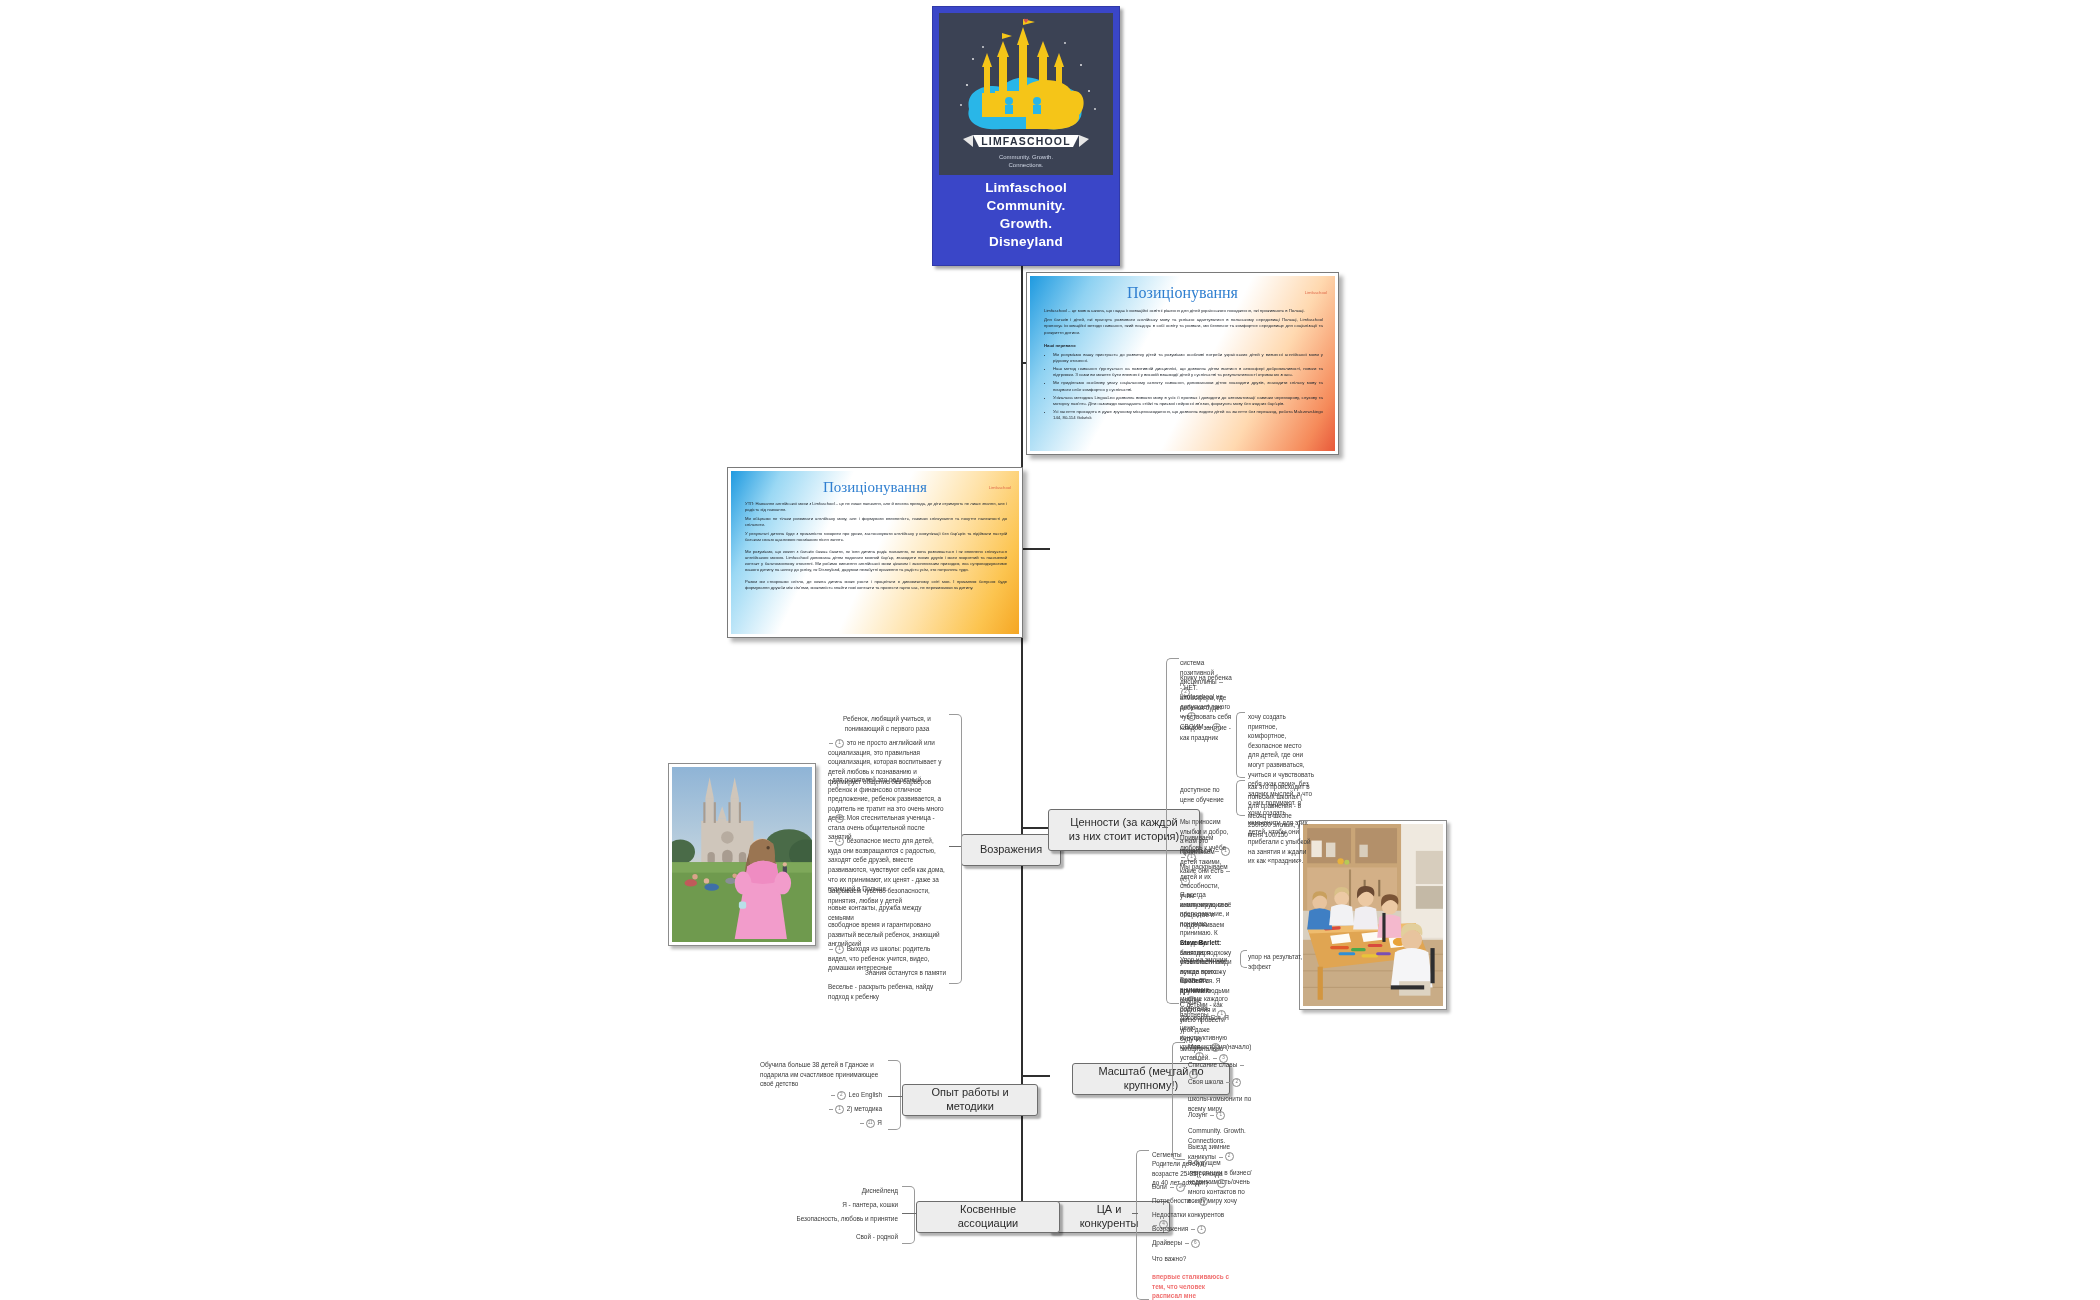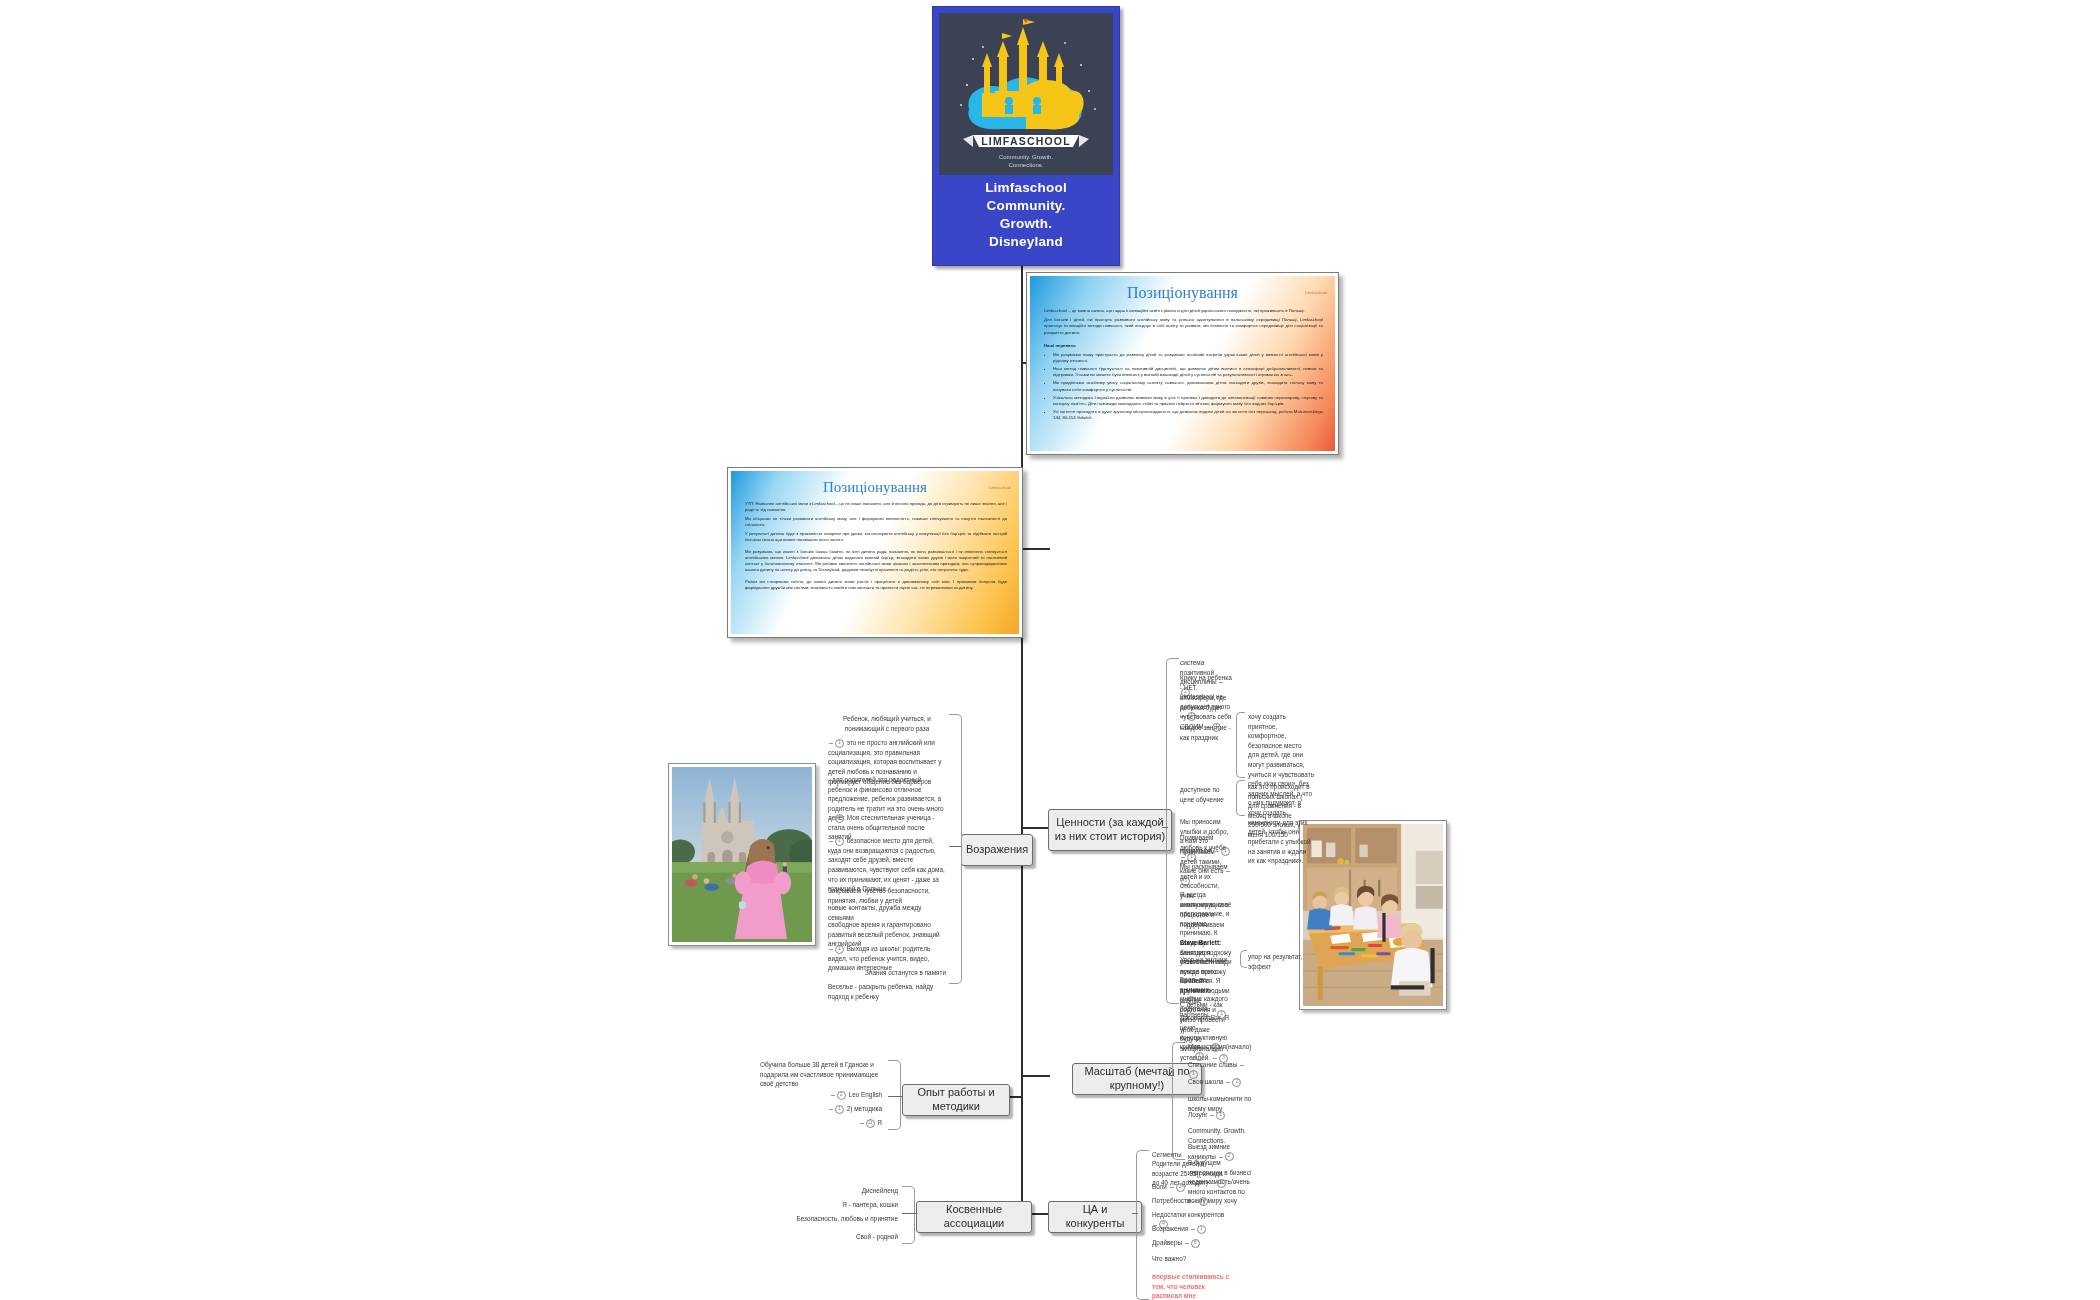--- a/index.html
+++ b/index.html
@@ -45,21 +45,21 @@
   .slide-body p{margin:0 0 2.5px 0;}
   .slide-body ul{margin:2px 0 0 0;padding-left:9px;}
   .slide-body li{margin:0 0 1.6px 0;}
   .b{font-weight:bold;}
 
   
   .topic{position:absolute;background:#ededed;border:1px solid #6d6d6d;
          border-radius:3px;box-shadow:3px 3px 2px rgba(0,0,0,.30);
          display:flex;align-items:center;justify-content:center;
          text-align:center;color:#2b2b2b;}
-  .topic.big{font-size:11px;padding:3px 4px;line-height:1.25;}
+  .topic.big{font-size:11px;padding:3px 18px;line-height:1.25;}
 
   
   .leaf{position:absolute;font-size:6.4px;line-height:1.5;color:#3a3a3a;}
   .leaf.r{text-align:right;}
   .leaf.l{text-align:left;}
   .leaf.c{text-align:center;}
   .leaf.red{color:#f07070;font-weight:bold;}
   .leaf .bd{font-weight:bold;color:#222;}
 
   

